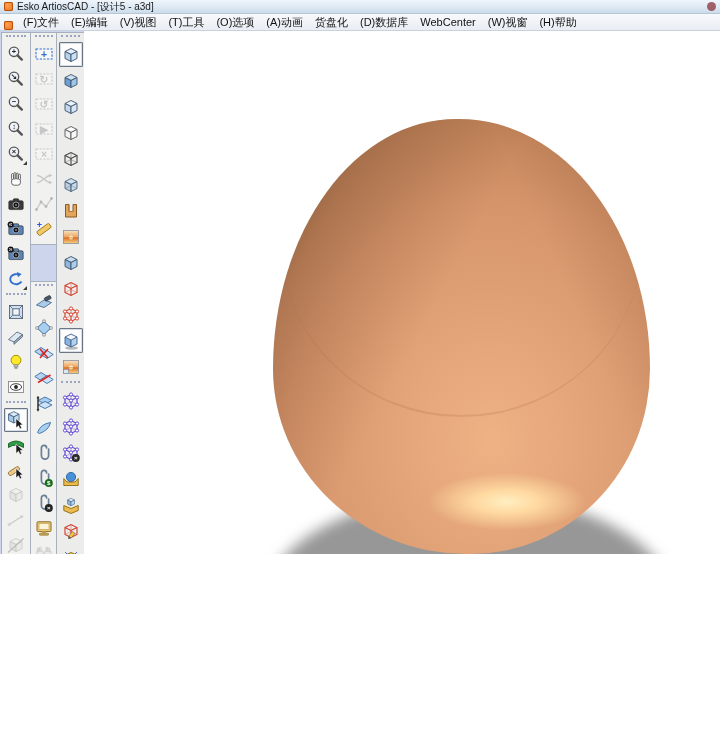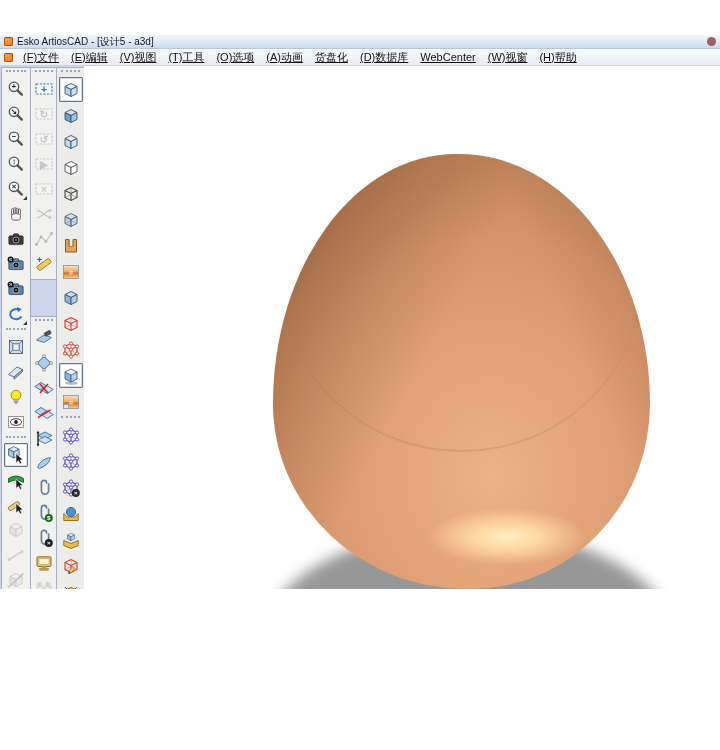--- a/index.html
+++ b/index.html
@@ -1,29 +1,29 @@
 <!DOCTYPE html>
 <html style="--accent-orange: #e8711c; --dock-bg: #ccd5eb; --canvas-bg: #ffffff; --shadow-color: #979797; --egg-bright: #ffeec2; --egg-light: #ffd9a0; --egg-mid: #eeb285; --egg-base: #d6946a; --egg-deep: #b57a50; --egg-rim: #8a5a3a;"><head>
 <meta charset="utf-8">
 <style>
   html,body{margin:0;padding:0;background:#fff;}
   .app{position:relative;width:720px;height:554px;overflow:hidden;
-       font-family:"Liberation Sans",sans-serif;background:#fff;box-sizing:border-box;margin-top:35px;}
+       font-family:"Liberation Sans",sans-serif;background:#fff;box-sizing:border-box;}
   .titlebar{height:13px;display:flex;align-items:center;gap:4px;padding:0 4px;
        font-size:10px;color:#1a1a1a;
        background:linear-gradient(#f0f6fb 0%,#dde9f4 55%,#ccdcec 100%);
        border-bottom:1px solid #b9c6d6;}
   .appicon{width:9px;height:9px;border-radius:2px;flex:0 0 auto;
        background:radial-gradient(circle at 35% 35%, #ffa050, var(--accent-orange,#e8711c));
        box-shadow:inset 0 0 0 1px #b85008;}
   .titletext{white-space:nowrap;}
   .closeglyph{margin-left:auto;width:9px;height:9px;border-radius:50%;
        background:#8b2f39;opacity:.75;flex:0 0 auto;}
-  .menubar{height:16px;display:flex;align-items:center;padding:0 2px;font-size:11px;color:#111;
-       background:linear-gradient(#f7f9fc,#e9edf4);border-bottom:1px solid #c9d2dd;text-decoration:underline;}
+  .menubar{height:16px;display:flex;align-items:flex-end;padding:0 2px;font-size:11px;color:#111;
+       background:linear-gradient(#f7f9fc,#e9edf4);border-bottom:1px solid #c9d2dd;}
   .docicon{width:9px;height:9px;margin:0 4px 0 2px;border-radius:2px;flex:0 0 auto;
        background:radial-gradient(circle at 35% 35%, #ffa050, var(--accent-orange,#e8711c));
        box-shadow:inset 0 0 0 1px #b85008;}
   .menuitem{padding:0 6px;line-height:16px;cursor:default;white-space:nowrap;}
   .body{position:relative;height:721px;background:#fff;}
   .dock{position:absolute;left:0;top:0;width:84px;height:721px;background:var(--dock-bg,#ccd5eb);}
   .canvas{position:absolute;left:84px;top:0;right:0;bottom:0;background:var(--canvas-bg,#ffffff);}
   .tb{position:absolute;background:#f1f1ef;border:1px solid #a9b0bd;padding:0 0 2px;}
   #tb-view{left:1px;top:1px;width:28px;}
   #tb-anim-a{left:30px;top:1px;width:26px;}

